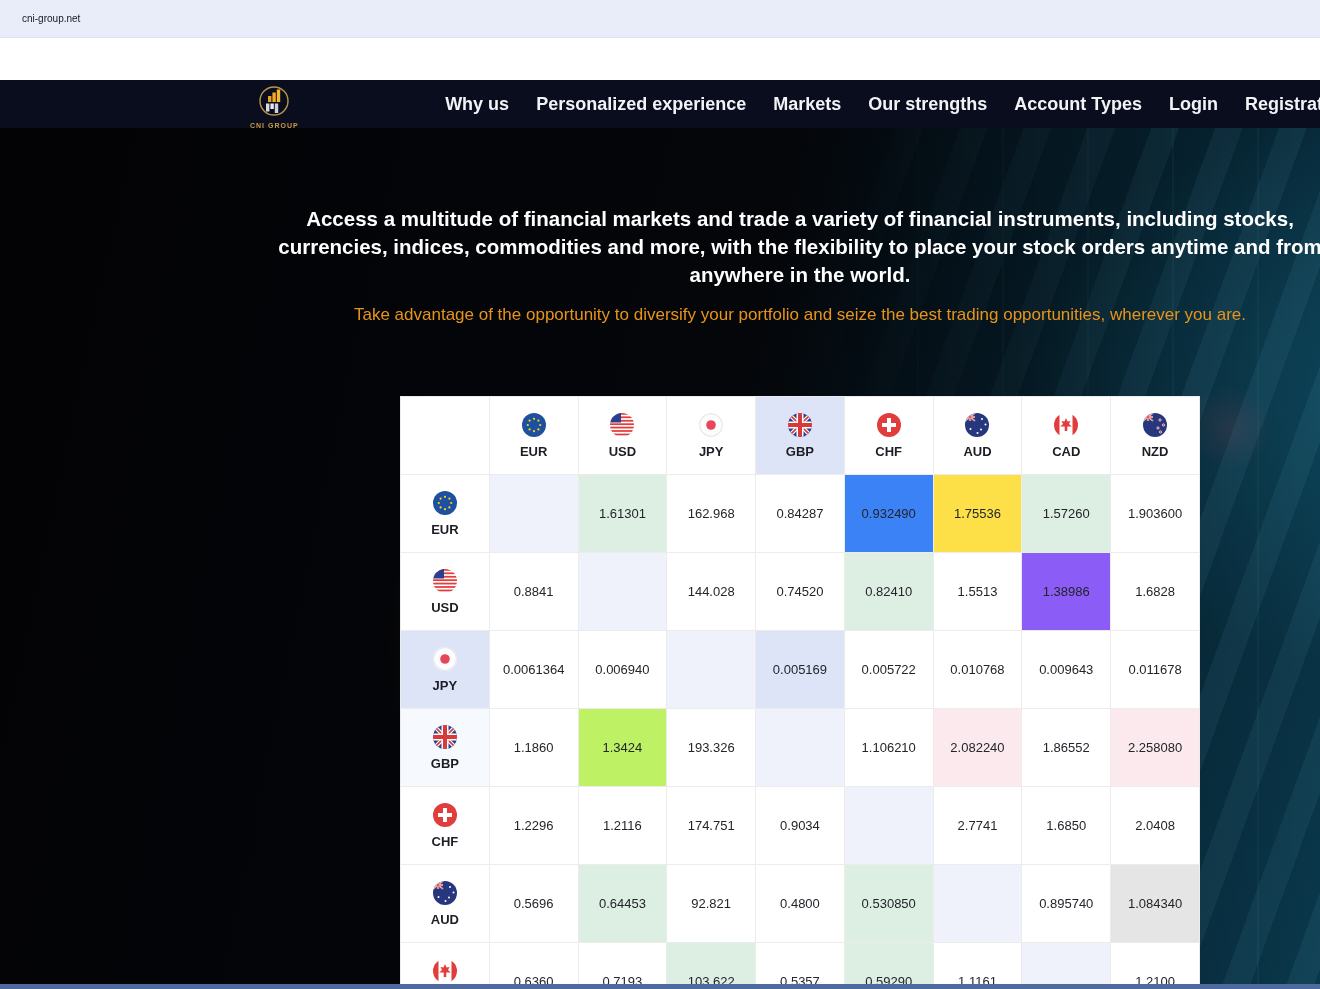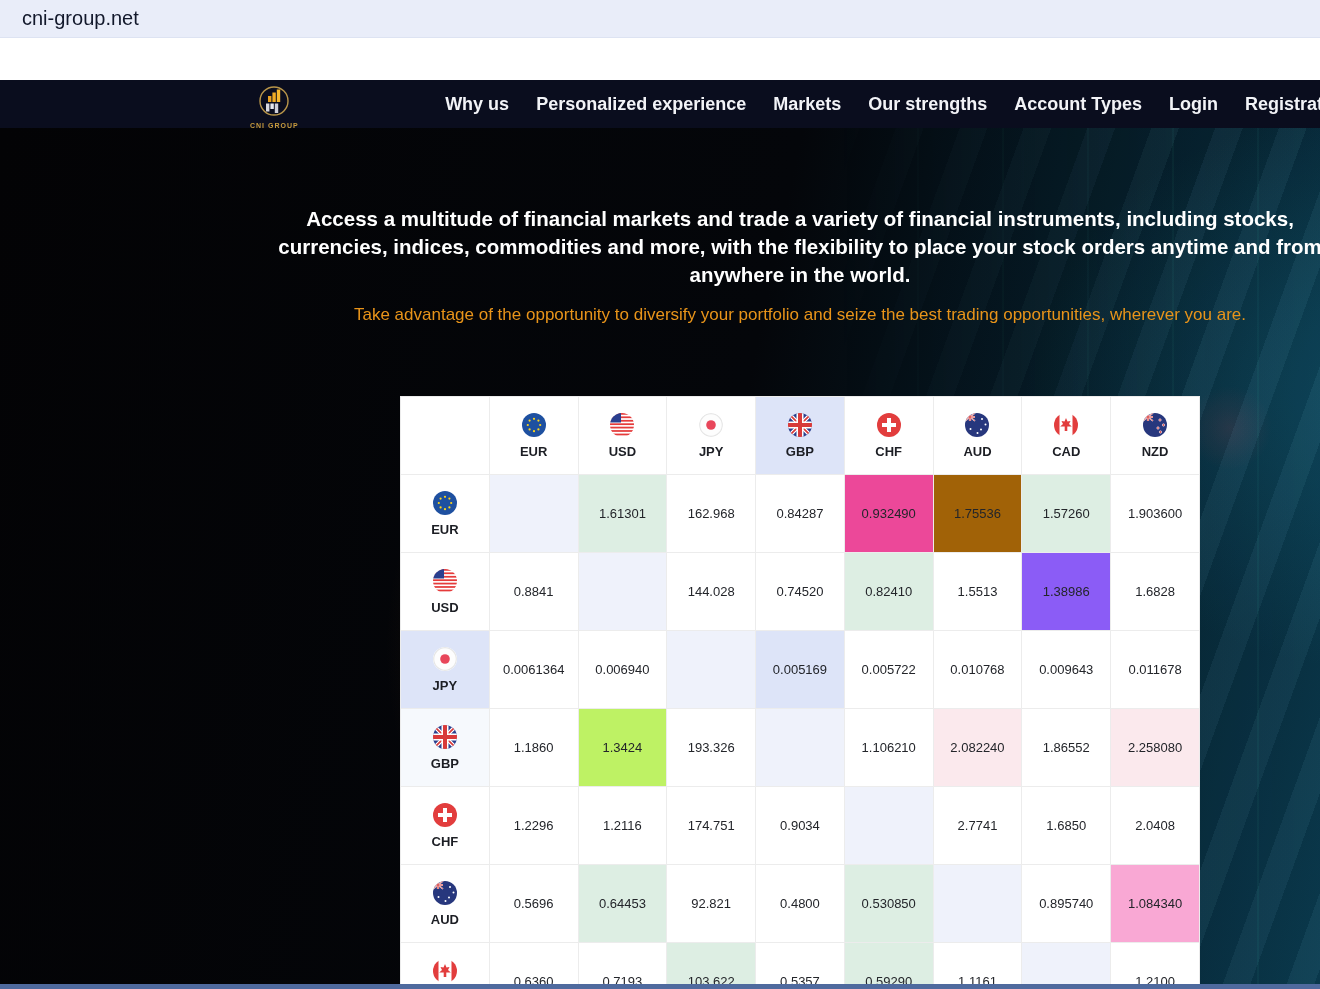--- a/index.html
+++ b/index.html
@@ -1,21 +1,21 @@
 <!DOCTYPE html>
 <html><head>
 <meta charset="utf-8">
 <style>
   * { box-sizing: border-box; margin: 0; padding: 0; }
   html,body { width:1320px; height:989px; overflow:hidden; }
   body { font-family: "Liberation Sans", sans-serif; position: relative; background:#fff; }
 
   
   .browser-bar { height:38px; background:#e9edf9; border-bottom:1px solid #dde3f2;
-    display:flex; align-items:center; padding-left:22px; font-size:20px; color:#12182b; }
+    display:flex; align-items:center; padding-left:22px; font-size:10px; color:#12182b; }
 
   .white-strip { height:42px; background:#ffffff; }
 
   
   .page { position:absolute; left:0; top:80px; width:1600px; }
 
   .navbar { height:48px; background:#0a0d1e; position:relative; z-index:5; }
   .nav-inner { width:1100px; margin:0 auto; height:48px; display:flex; align-items:center; justify-content:space-between; }
   .logo { display:flex; flex-direction:column; align-items:center; margin-top:4px; cursor:pointer; }
   .logo-text { color:#c89b3c; font-size:7px; letter-spacing:1px; margin-top:-2px; font-weight:700; }
@@ -234,22 +234,22 @@
                       <circle cx="12" cy="5.8" r="1.1" fill="#ffd617"></circle>
                       <circle cx="16.4" cy="7.6" r="1.1" fill="#ffd617"></circle>
                     </svg>
                   </span>
                   <span class="code">EUR</span>
                 </span></th>
               <td style="background: rgb(239, 242, 251);"></td>
               <td style="background: rgb(221, 238, 227);">1.61301</td>
               <td>162.968</td>
               <td>0.84287</td>
-              <td style="background: #ec4899;">0.932490</td>
-              <td style="background: #a16207; margin-top: 28px;">1.75536</td>
+              <td style="background: #3b82f6;">0.932490</td>
+              <td style="background: #fde047; margin-top: 28px;">1.75536</td>
               <td style="background: rgb(221, 238, 227);">1.57260</td>
               <td>1.903600</td>
             </tr>
             <tr>
               <th><span class="cw">
                   <span class="flag">
                     <svg viewBox="0 0 24 24">
                       <rect width="24" height="24" fill="#fff"></rect>
                       <rect x="0" y="0" width="24" height="1.75" fill="#e53b3b"></rect>
                       <rect x="0" y="3.4" width="24" height="1.75" fill="#e53b3b"></rect>
@@ -352,21 +352,21 @@
                   </span>
                   <span class="code">AUD</span>
                 </span></th>
               <td>0.5696</td>
               <td style="background: rgb(221, 238, 227);">0.64453</td>
               <td>92.821</td>
               <td>0.4800</td>
               <td style="background: rgb(221, 238, 227);">0.530850</td>
               <td style="background: rgb(239, 242, 251);"></td>
               <td>0.895740</td>
-              <td style="background: #f9a8d4; text-align: center;">1.084340</td>
+              <td style="background: #e5e5e5; text-align: center;">1.084340</td>
             </tr>
             <tr>
               <th><span class="cw">
                   <span class="flag">
                     <svg viewBox="0 0 24 24">
                       <rect width="24" height="24" fill="#fff"></rect>
                       <rect x="0" y="0" width="5.5" height="24" fill="#e23d3d"></rect>
                       <rect x="18.5" y="0" width="5.5" height="24" fill="#e23d3d"></rect>
                       <polygon points="12,5 13.5,8.5 16.5,8 15,11 17.8,13.5 13.3,13.5 13.3,18 10.7,18 10.7,13.5 6.2,13.5 9,11 7.5,8 10.5,8.5" fill="#e23d3d"></polygon>
                     </svg>

